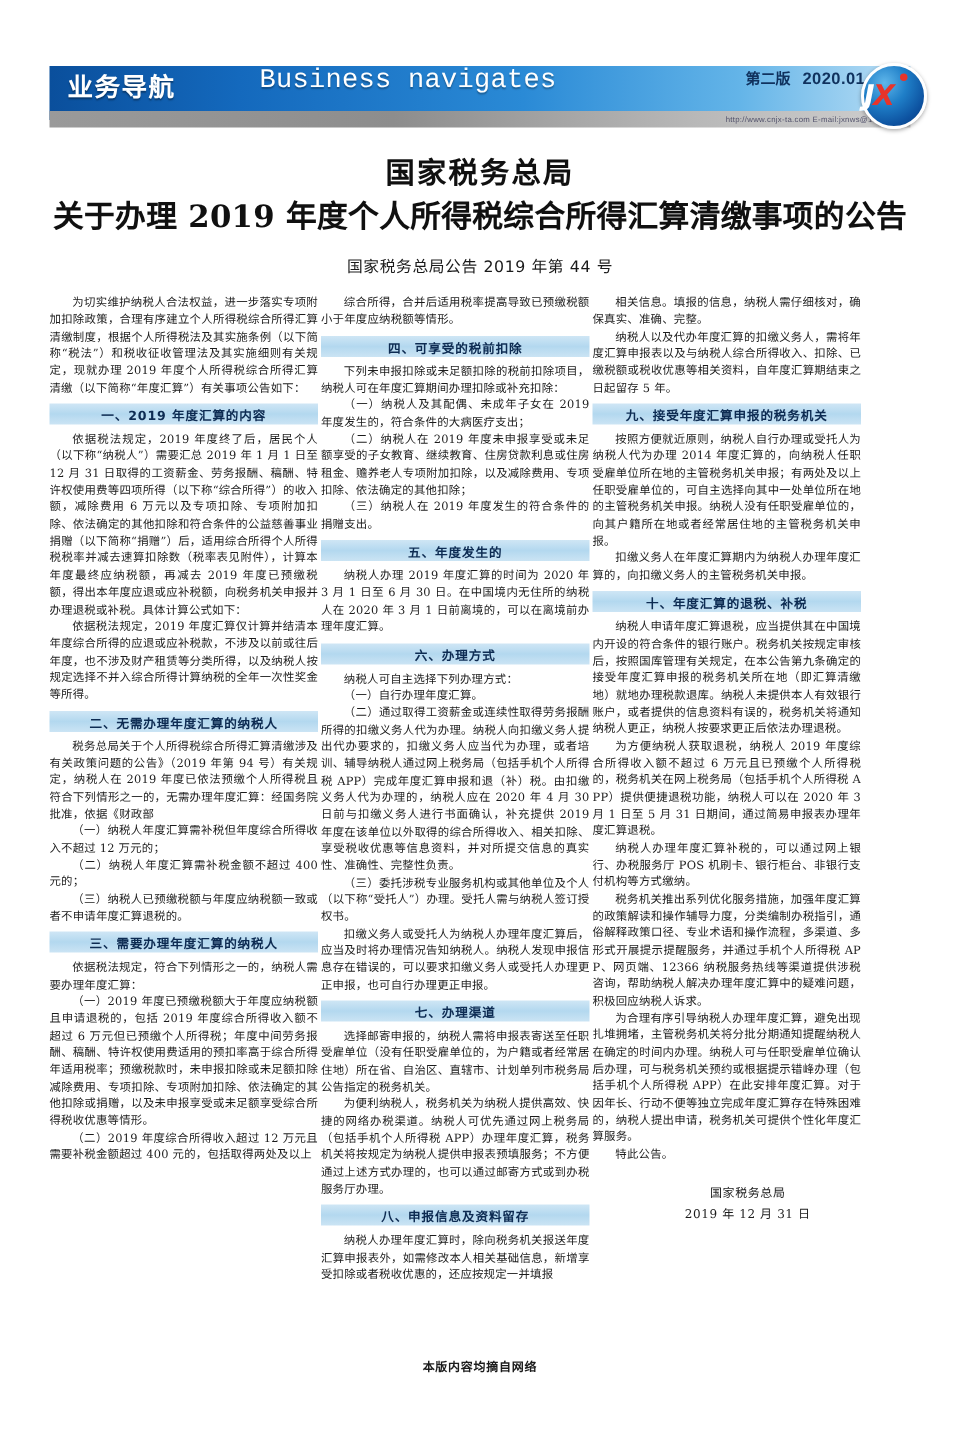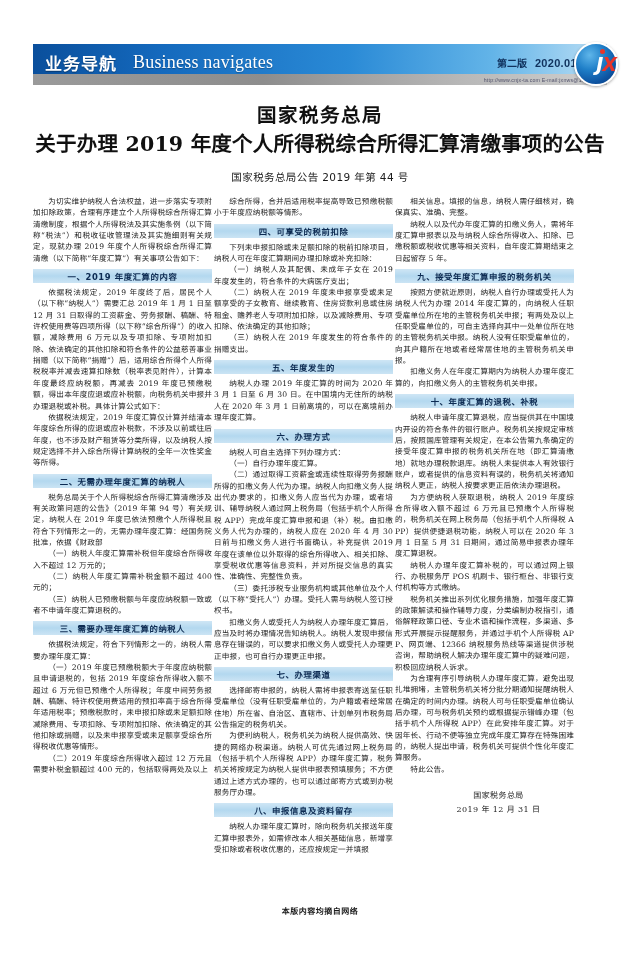--- a/index.html
+++ b/index.html
@@ -13,30 +13,31 @@
   }
   .page{
     position:absolute;inset:0;
     padding:0;
   }
 
   
   .masthead{
     position:absolute;left:33px;top:44px;width:574px;height:36px;
     background:linear-gradient(90deg,#0a4f9c 0%,#1469bd 22%,#2a8ad6 55%,#63b4e8 80%,#bcdff5 100%);
-    display:flex;align-items:center;
+    display:flex;
     overflow:hidden;
+    gap:40px;
   }
   .mast-cn{
     color:#ffffff;font-family:"DejaVu Sans","Liberation Sans",sans-serif;
     font-size:17px;font-weight:bold;letter-spacing:1px;
     margin-left:12px;text-shadow:0 1px 1px rgba(0,0,0,.35);
   }
   .mast-en{
-    color:#ffffff;font-family:Liberation Serif, serif;
+    color:#ffffff;font-family:Liberation Mono, monospace;
     font-size:18px;margin-left:16px;letter-spacing:.2px;
     text-shadow:0 1px 1px rgba(0,0,0,.3);
   }
   .mast-right{
     margin-left:auto;margin-right:14px;display:flex;align-items:baseline;gap:8px;
   }
   .mast-edition{
     color:#10325e;font-family:"DejaVu Sans","Liberation Sans",sans-serif;
     font-size:10px;font-weight:bold;
   }
@@ -52,21 +53,21 @@
     position:absolute;right:40px;top:74px;height:11px;display:flex;align-items:center;
     color:#3c3c5a;font-family:"Liberation Sans","DejaVu Sans",sans-serif;
     font-size:5.2px;letter-spacing:.2px;opacity:.85;white-space:nowrap;
   }
   .logo{
     position:absolute;right:22px;top:42px;width:40px;height:40px;
     border-radius:50%;
     background:radial-gradient(circle at 34% 28%,#5fb6ea 0%,#1f7fc8 38%,#0d52a0 72%,#083a78 100%);
     border:2px solid #ffffff;
     box-shadow:0 1px 3px rgba(0,0,0,.35);
-    display:flex;align-items:center;justify-content:flex-end;
+    display:flex;align-items:center;justify-content:flex-start;
   }
   .logo-text{
     font-family:"DejaVu Sans","Liberation Sans",sans-serif;
     font-size:19px;font-weight:bold;font-style:italic;color:#ffffff;
     letter-spacing:-1px;line-height:1;
   }
   .logo-dot{
     position:absolute;right:11px;top:5px;width:5px;height:5px;border-radius:50%;
     background:#e8342a;
   }

